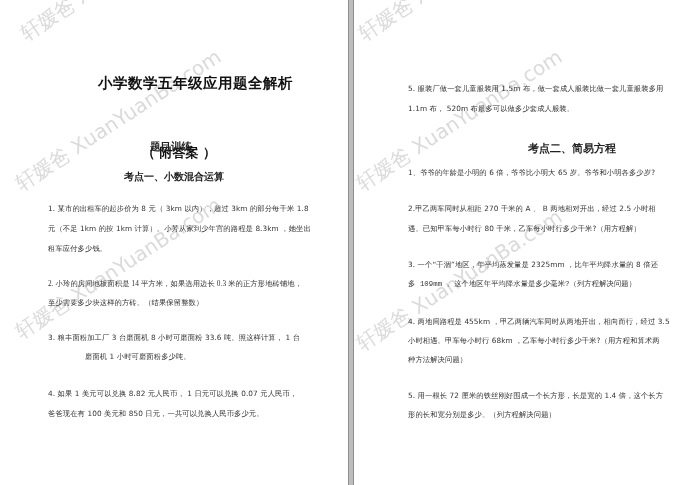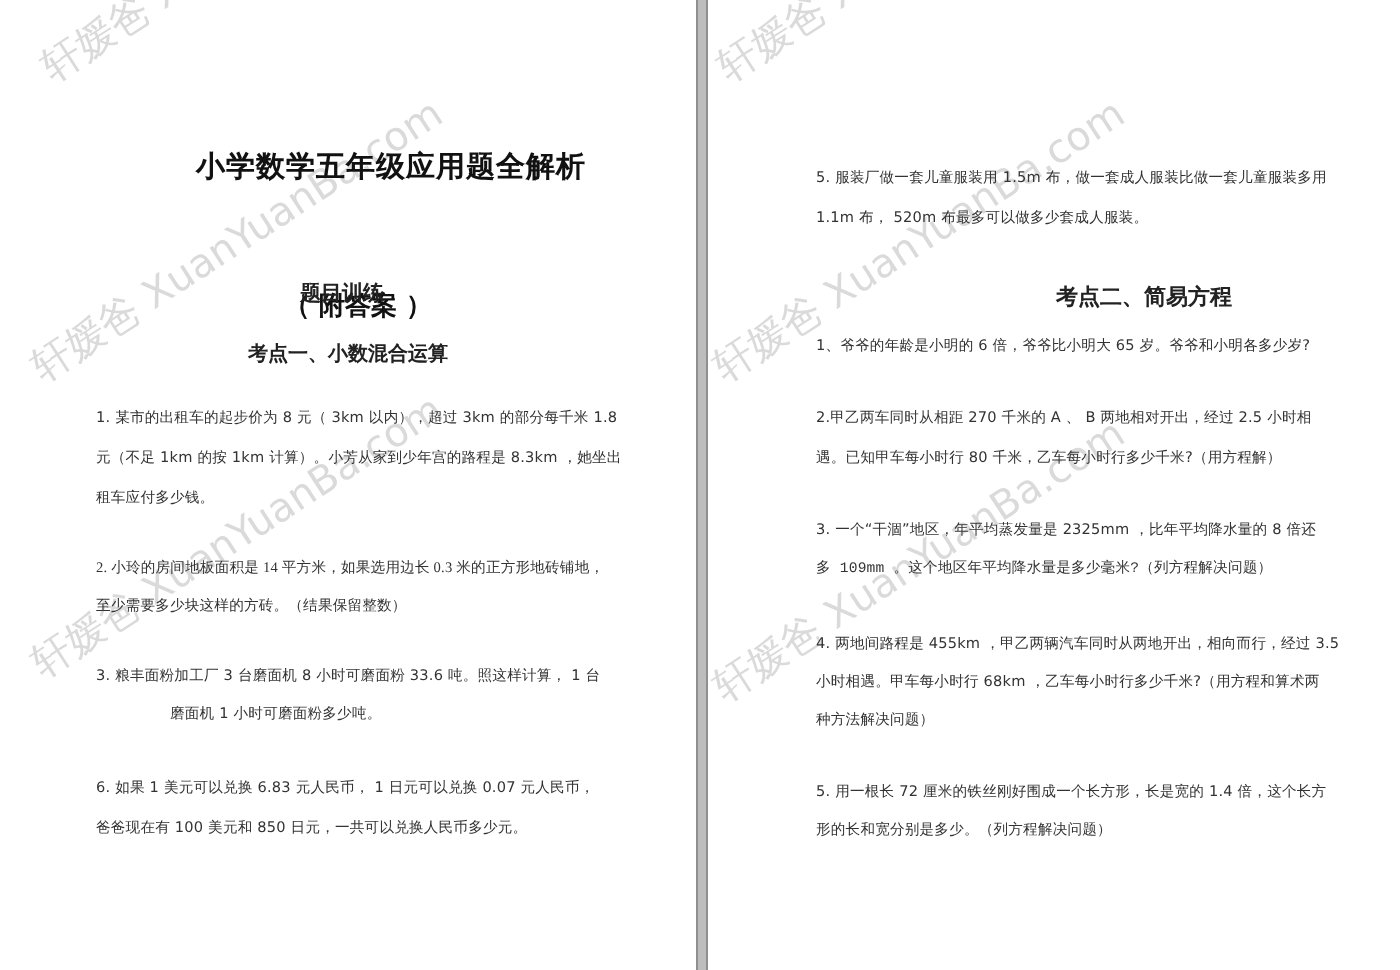--- a/index.html
+++ b/index.html
@@ -62,21 +62,21 @@
     <div class="abs line" style="left:48px; top:279px;font-family:Liberation Serif, serif;">2. 小玲的房间地板面积是  14 平方米，如果选用边长  0.3 米的正方形地砖铺地，</div>
     <div class="abs line" style="left:48px; top:298px;">至少需要多少块这样的方砖。（结果保留整数）</div>
   </div>
 
   <div>
     <div class="abs line" style="left:48px; top:333px;text-align:right;">3. 粮丰面粉加工厂  3 台磨面机  8 小时可磨面粉  33.6 吨。照这样计算，  1 台</div>
     <div class="abs line" style="left:48px; top:352px;margin-left:37px;">磨面机  1 小时可磨面粉多少吨。</div>
   </div>
 
   <div>
-    <div class="abs line" style="left:48px; top:389px;">6. 如果  1 美元可以兑换  6.83 元人民币，  1 日元可以兑换  0.07 元人民币，</div>
+    <div class="abs line" style="left:48px; top:389px;">4. 如果  1 美元可以兑换  8.82 元人民币，  1 日元可以兑换  0.07 元人民币，</div>
     <div class="abs line" style="left:48px; top:409px;">爸爸现在有  100 美元和  850 日元，一共可以兑换人民币多少元。</div>
   </div>
 </div>
 
 <div class="divider"></div>
 
 <div class="page page-right">
   <div class="wm" style="left:14px; top:20px;"><span>轩媛爸</span> <span>XuanYuanBa.com</span></div>
   <div class="wm" style="left:12px; top:170px;"><span>轩媛爸</span> <span>XuanYuanBa.com</span></div>
   <div class="wm" style="left:12px; top:330px;"><span>轩媛爸</span> <span>XuanYuanBa.com</span></div>

